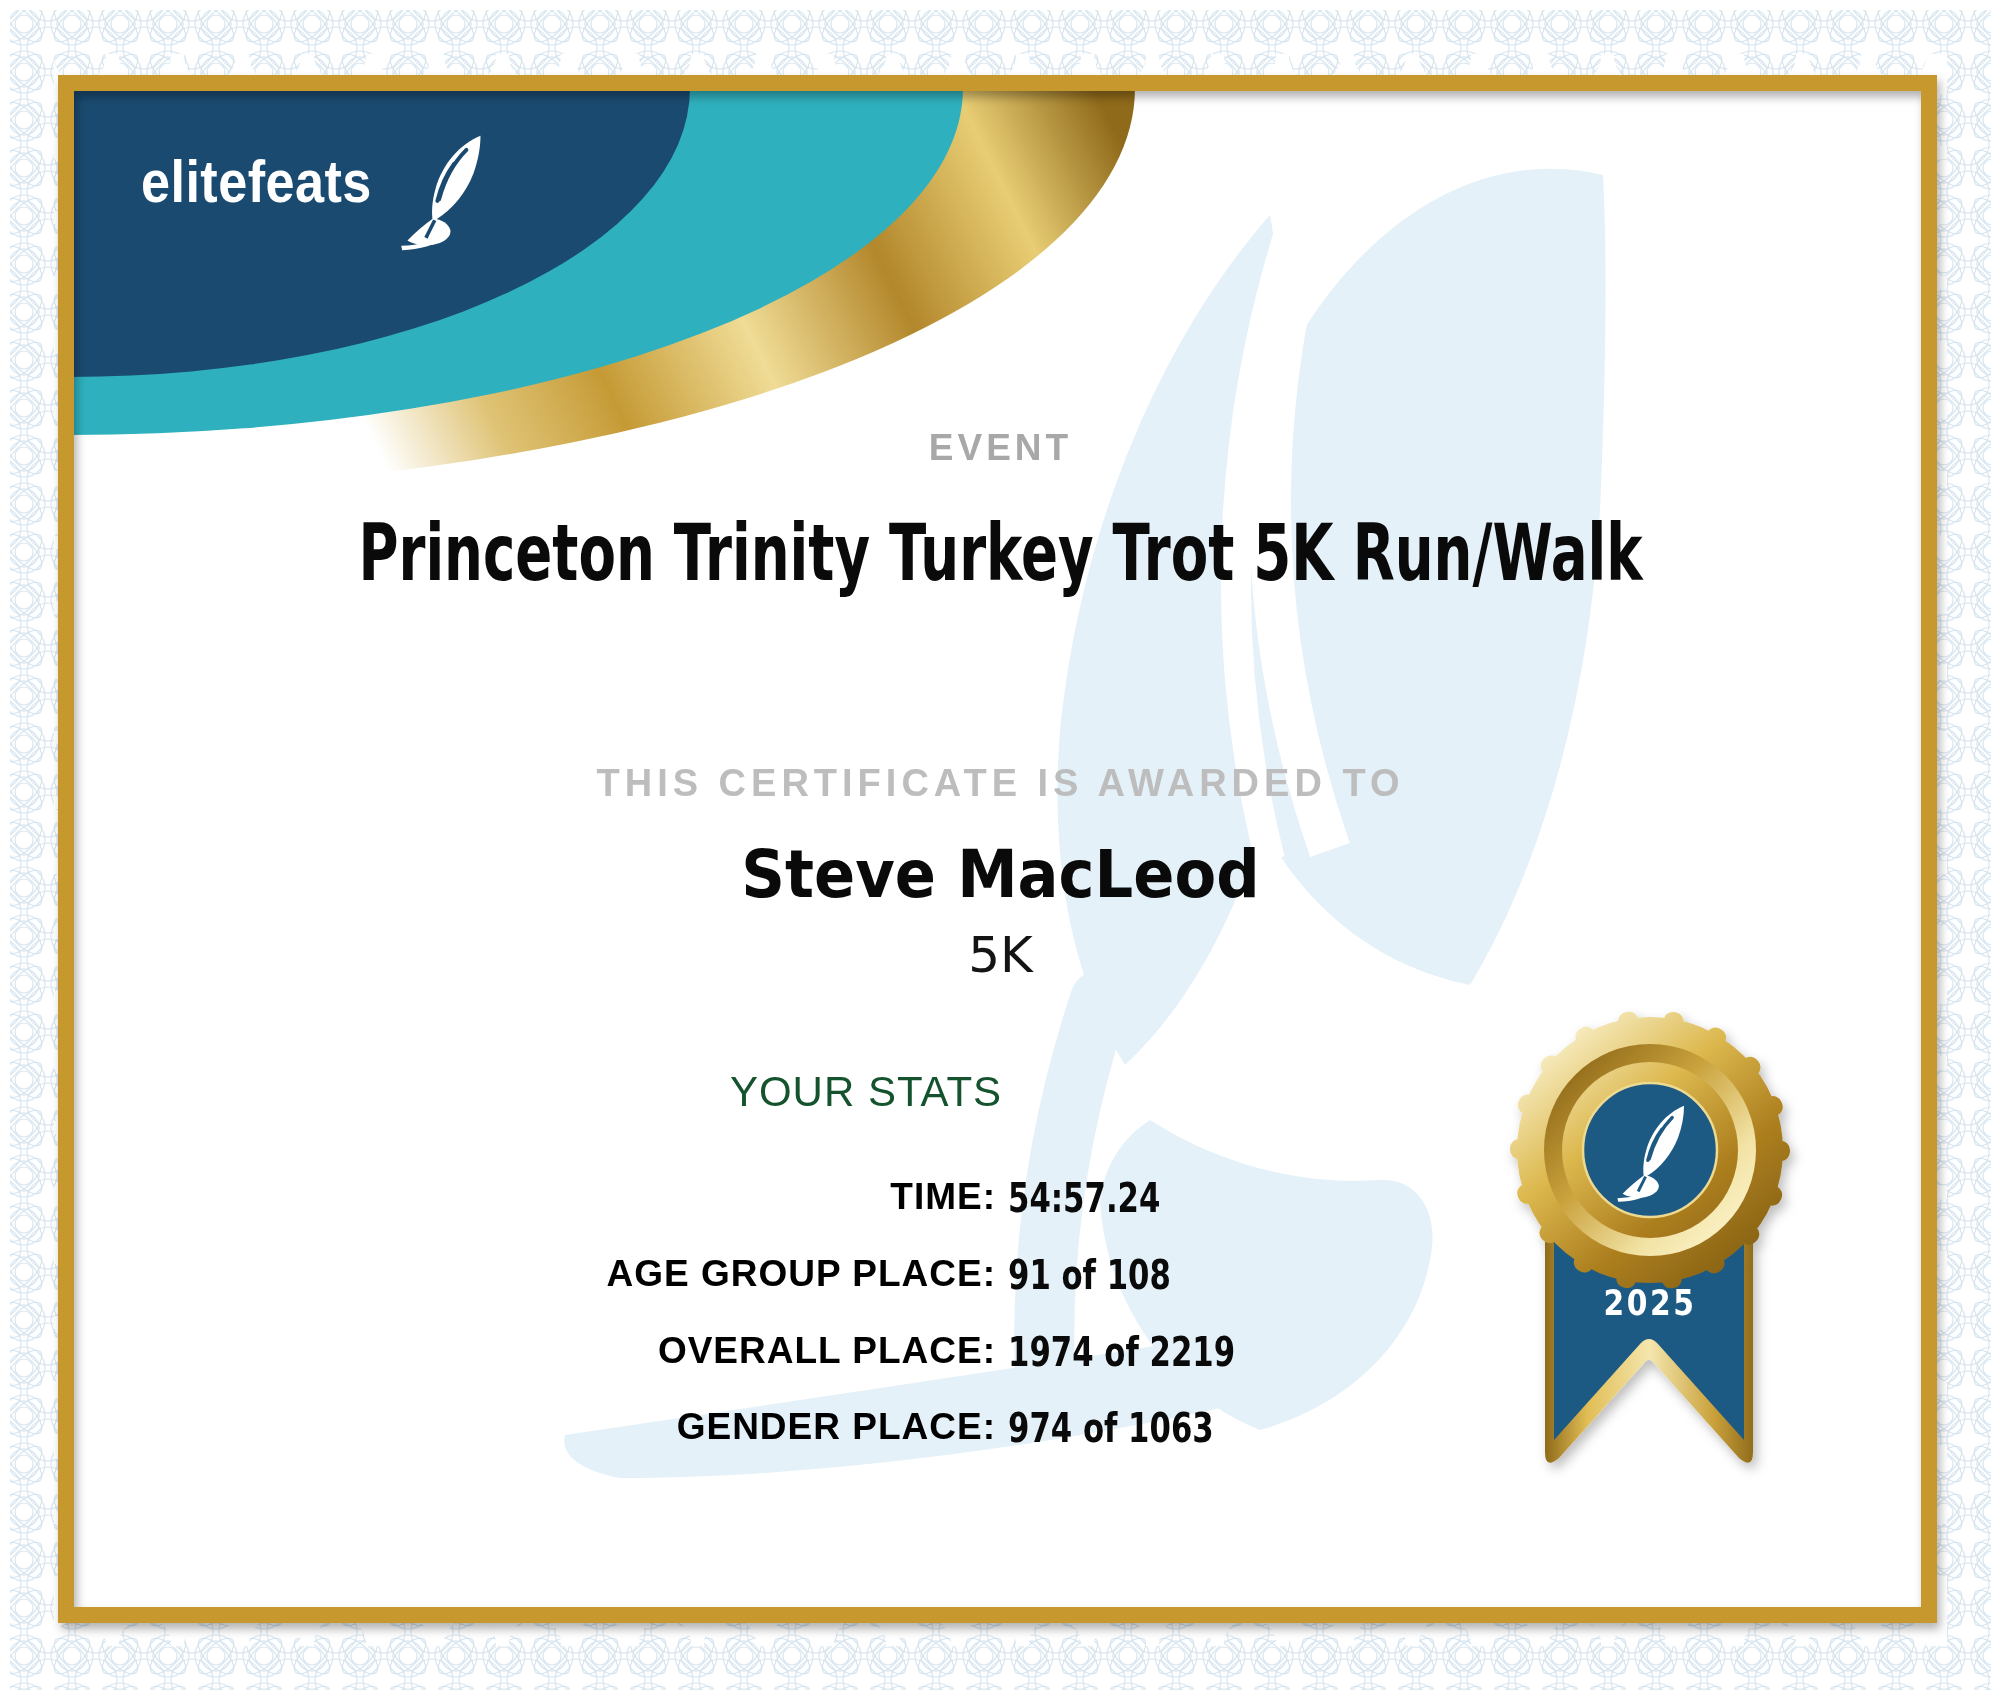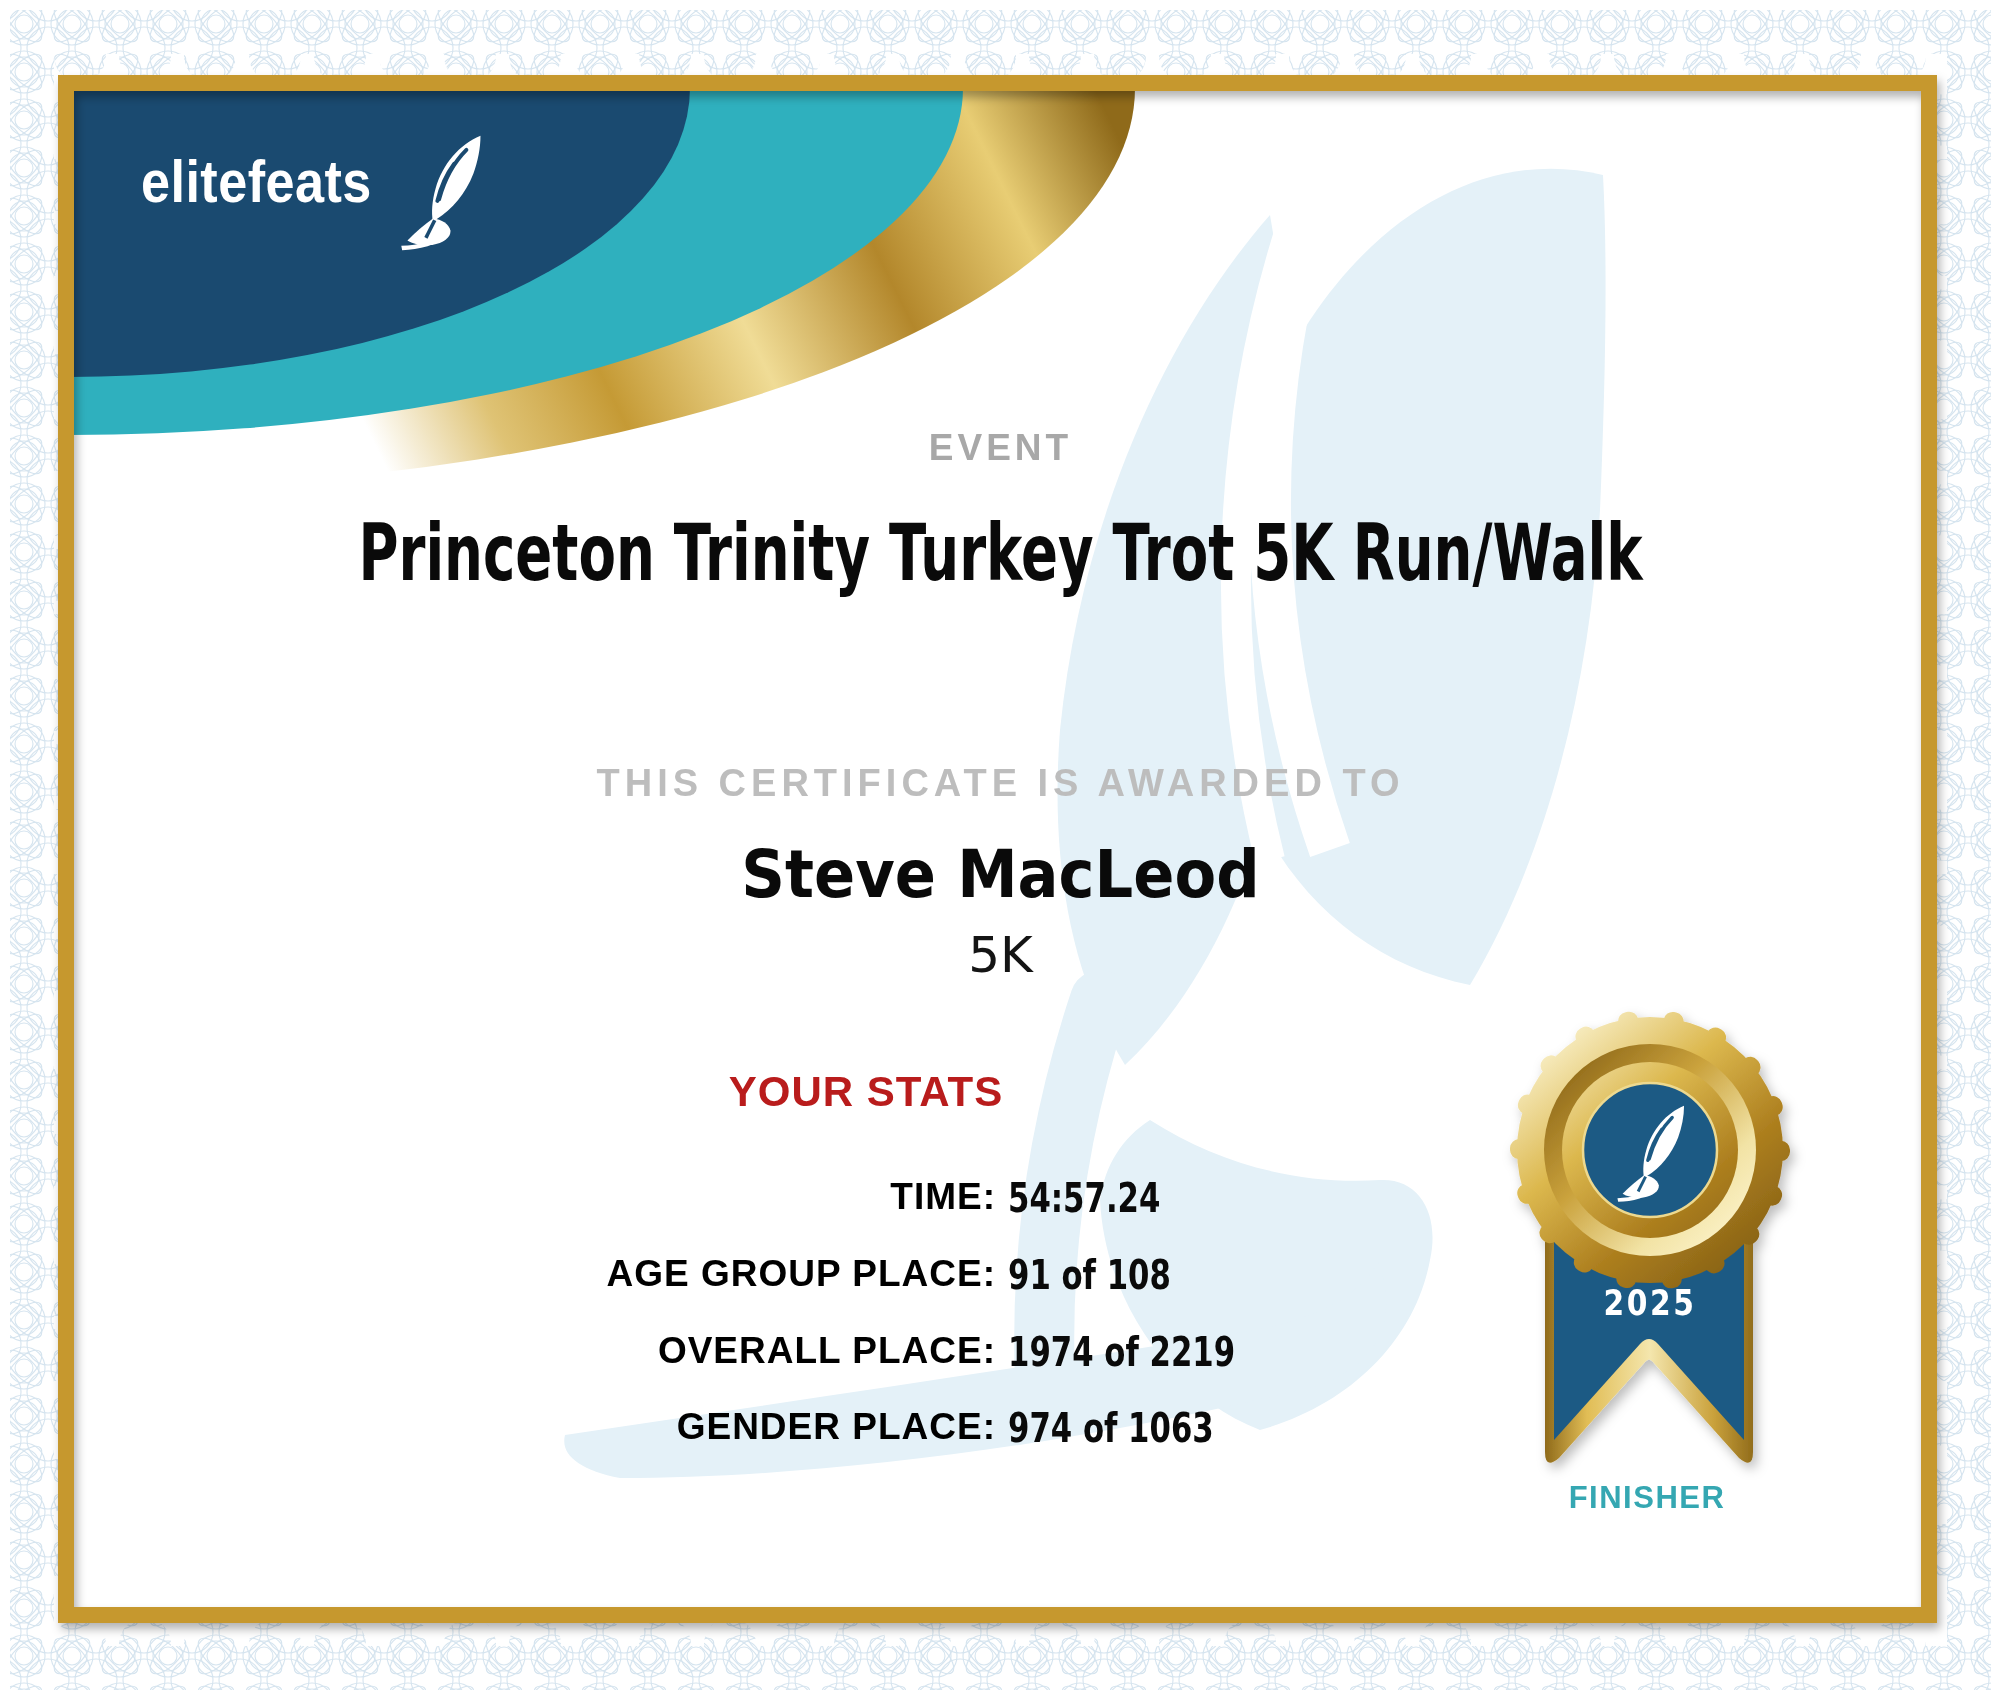--- a/index.html
+++ b/index.html
@@ -16,21 +16,21 @@
               font-family:"DejaVu Sans","Liberation Sans",sans-serif;
               transform:scaleX(.70);transform-origin:center top;}
   .awarded-label{top:762px;font-size:38px;font-weight:bold;letter-spacing:5px;color:#bdbdbd;}
   .recipient{top:836px;font-size:66px;font-weight:bold;color:#0a0a0a;
              font-family:"DejaVu Sans","Liberation Sans",sans-serif;
              transform:scaleX(.92);transform-origin:center top;}
   .distance{top:926px;font-size:50px;font-weight:400;color:#141414;
             font-family:"DejaVu Sans","Liberation Sans",sans-serif;}
 
   .stats-heading{left:366px;width:1000px;text-align:center;top:1068px;
-                 font-size:42px;font-weight:bold;letter-spacing:1px;color:#b91c1c;}
+                 font-size:42px;font-weight:normal;letter-spacing:1px;color:#14532d;}
   .stat-label{left:0;width:996px;text-align:right;font-size:37px;font-weight:bold;
               letter-spacing:1px;color:#000000;}
   .stat-value{left:1008px;font-size:41px;font-weight:bold;color:#0a0a0a;
               font-family:"DejaVu Sans","Liberation Sans",sans-serif;
               transform:scaleX(.75);transform-origin:left top;}
   .row1{top:1176px;} .row2{top:1253px;} .row3{top:1330px;} .row4{top:1406px;}
   .rowv1{top:1174px;} .rowv2{top:1251px;} .rowv3{top:1328px;} .rowv4{top:1404px;}
 
   .badge-year{left:1450px;width:400px;text-align:center;top:1283px;font-size:35px;
               font-weight:bold;color:#ffffff;letter-spacing:3px;
@@ -280,14 +280,13 @@
   <div class="abs stat-label row2">AGE GROUP PLACE:</div>
   <div class="abs stat-value rowv2">91 of 108</div>
 
   <div class="abs stat-label row3">OVERALL PLACE:</div>
   <div class="abs stat-value rowv3">1974 of 2219</div>
 
   <div class="abs stat-label row4">GENDER PLACE:</div>
   <div class="abs stat-value rowv4">974 of 1063</div>
 
   <div class="abs badge-year">2025</div>
-  <div class="abs badge-cap1">FINISHER</div>
 </div>
 
 </body></html>

